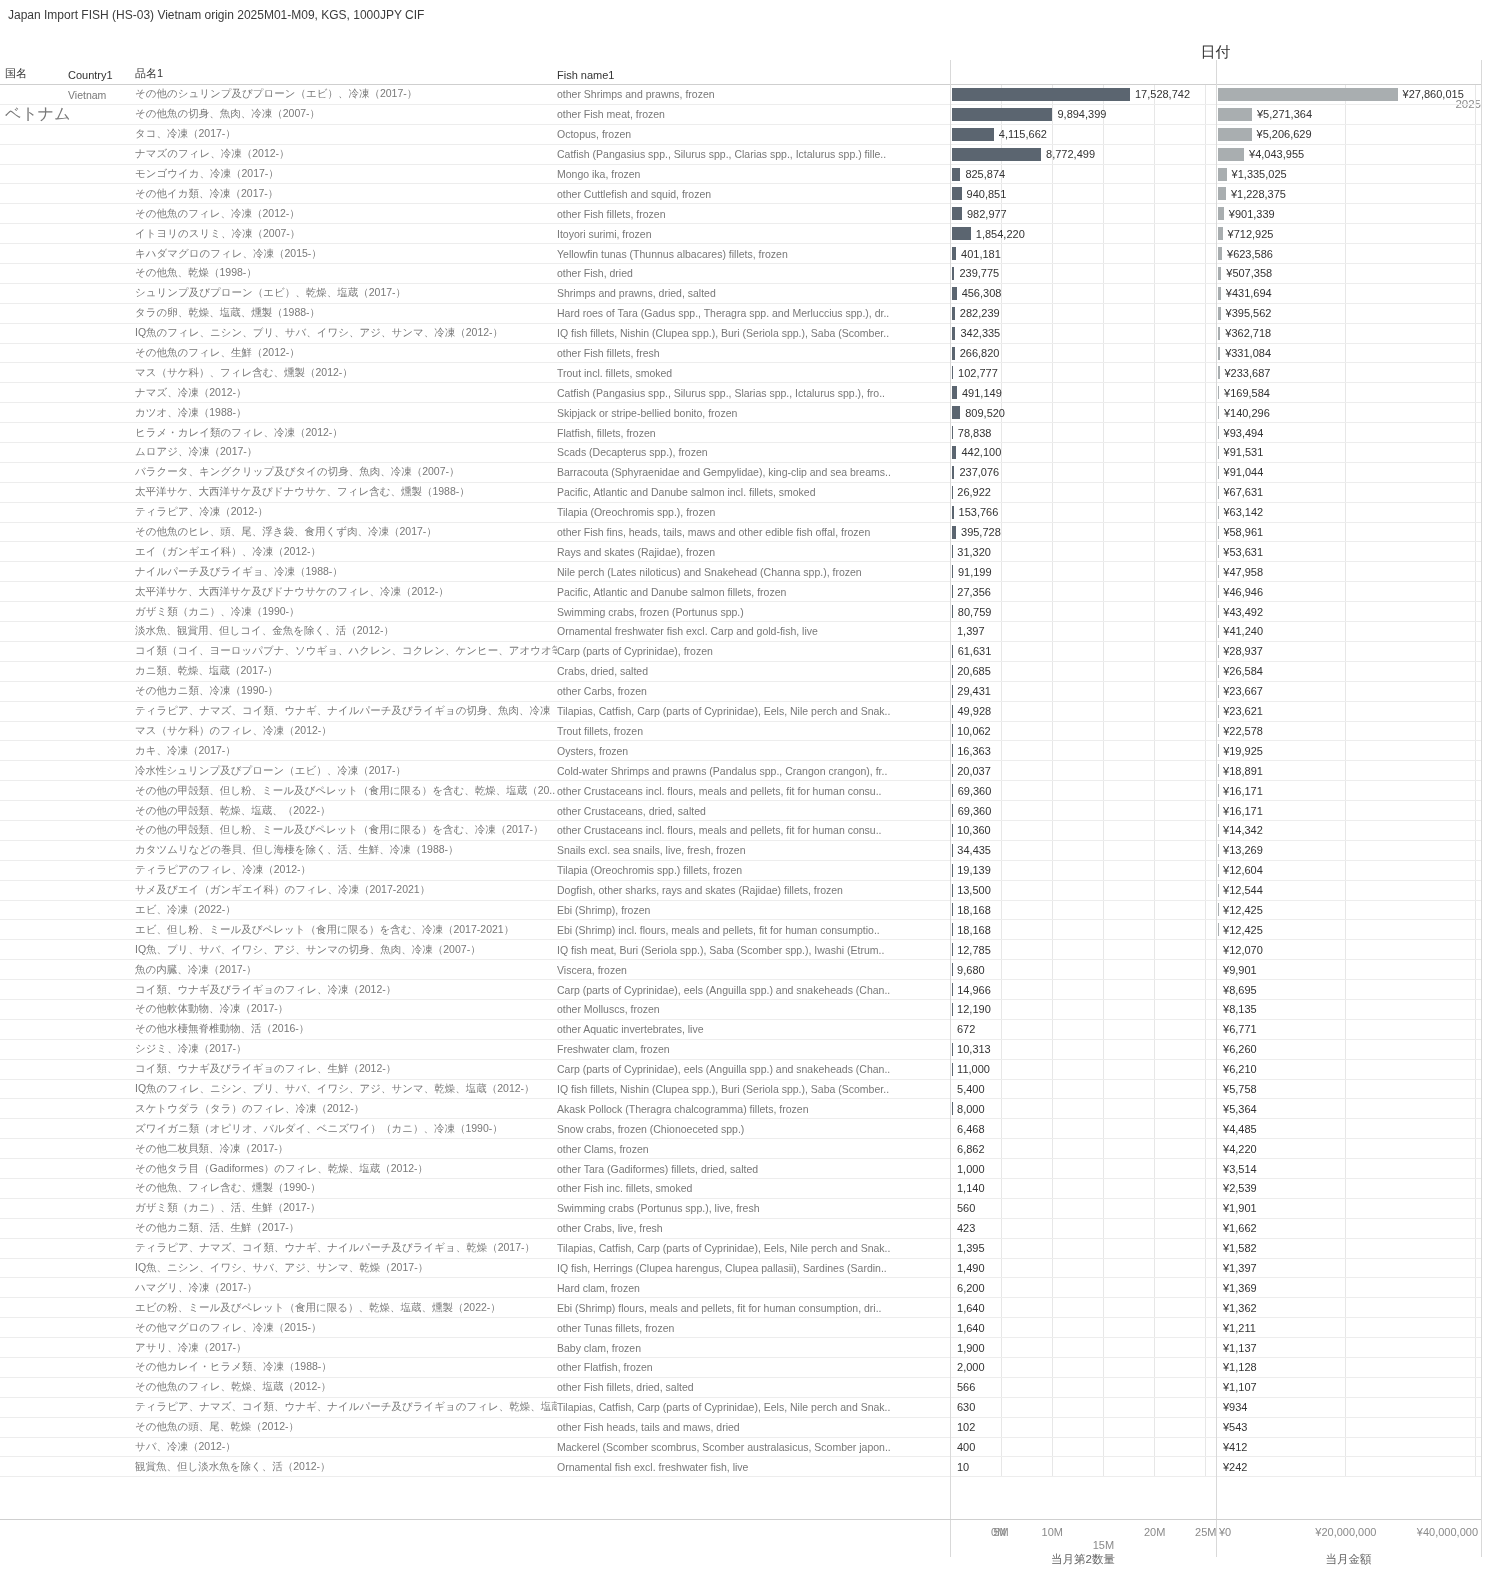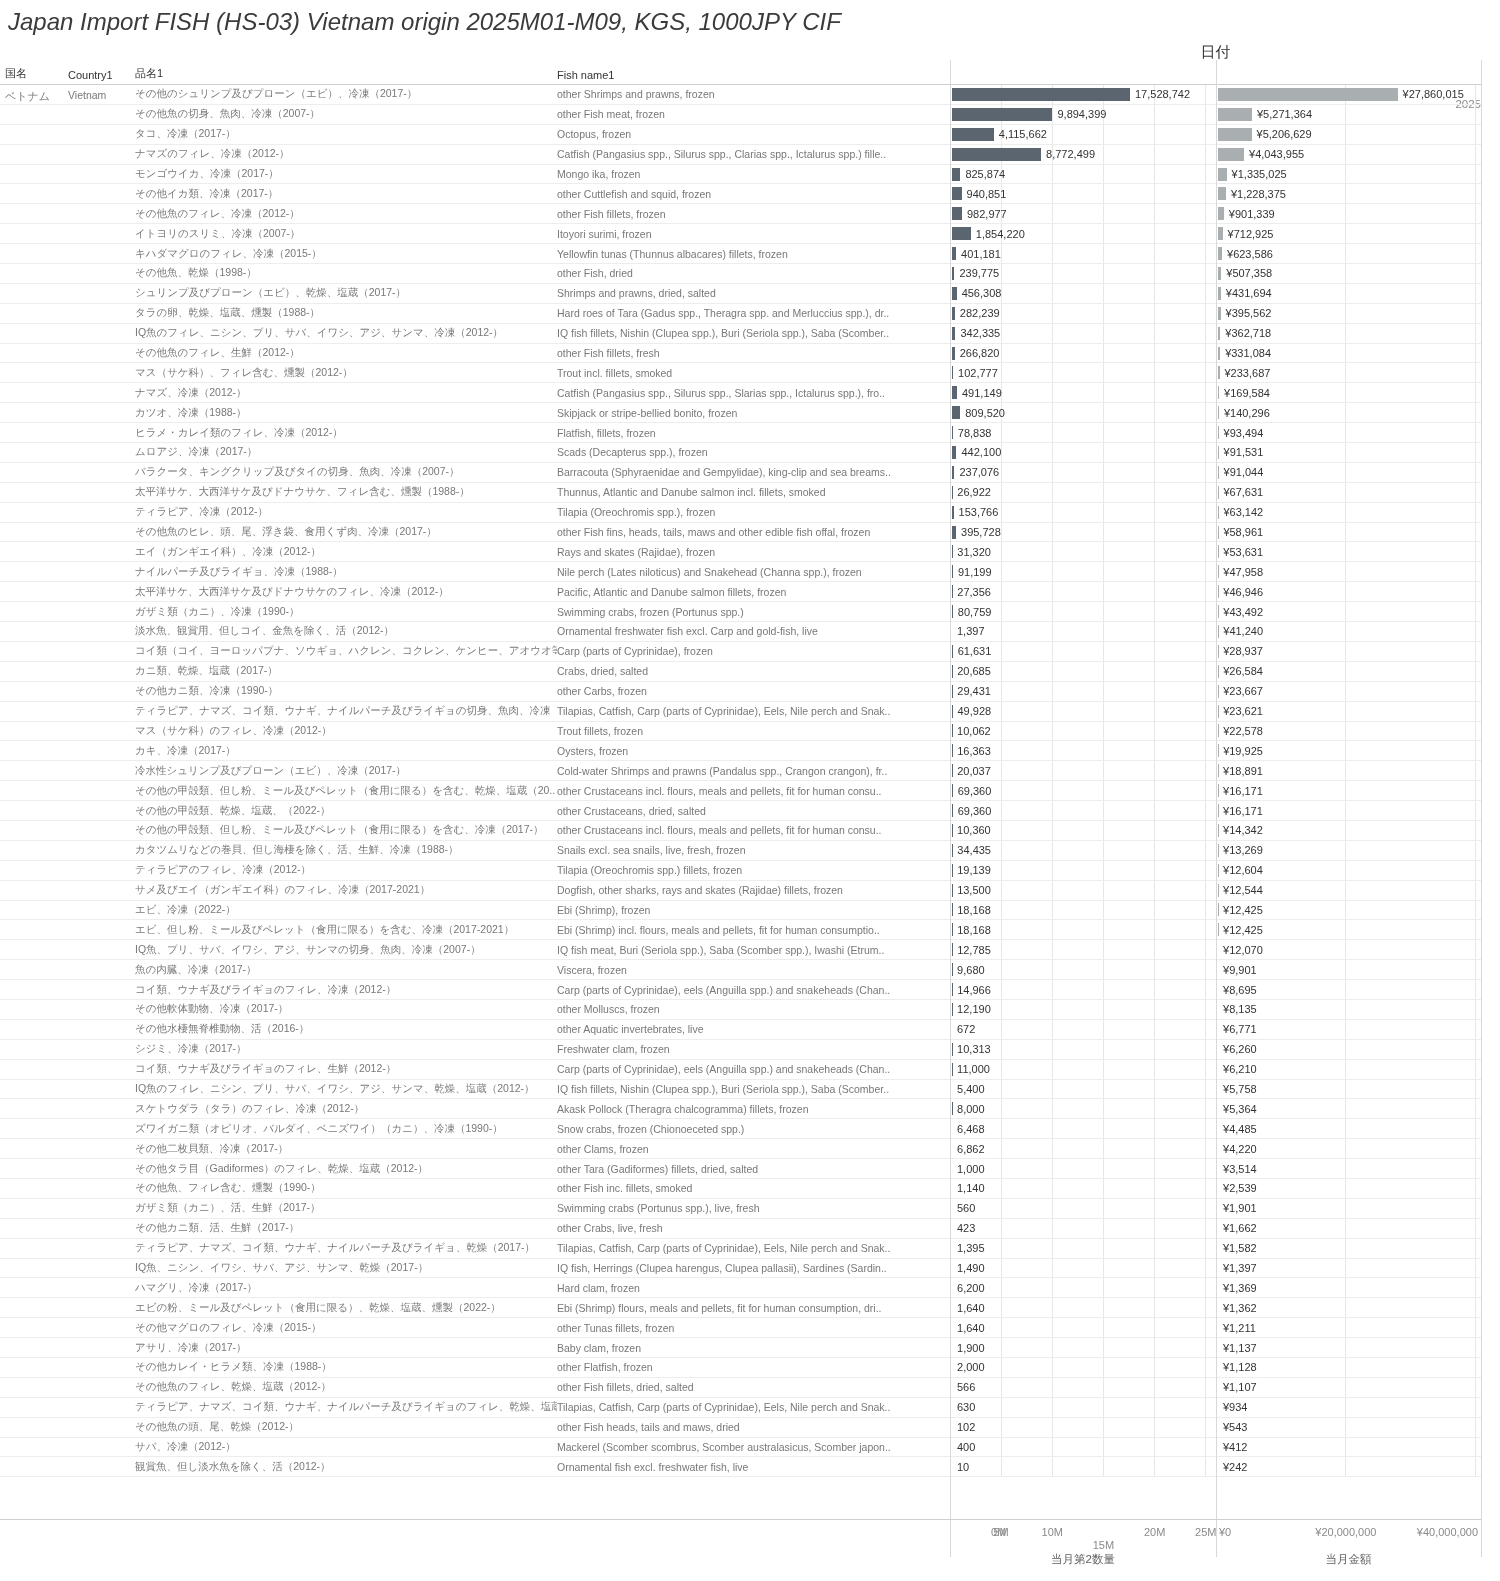--- a/index.html
+++ b/index.html
@@ -1,27 +1,27 @@
 <!DOCTYPE html>
 <html><head>
 <meta charset="utf-8">
 <style>
   html,body{margin:0;padding:0;background:#ffffff;}
   .page{position:relative;width:1500px;height:1581px;background:#fff;overflow:hidden;
         font-family:"Liberation Sans","DejaVu Sans",sans-serif;}
-  .title{position:absolute;left:8px;top:8px;font-size:24px;color:#3b3b3b;font-style:italic;}
+  .title{position:absolute;left:8px;top:8px;font-size:12px;color:#3b3b3b;}
   .hdr-date{position:absolute;left:950px;top:43px;width:531px;text-align:center;
             font-size:15px;color:#333;}
   .hdr-year{position:absolute;left:950px;top:62px;width:531px;text-align:right;
             font-size:11.5px;color:#8a8a8a;margin-top:36px;}
   .col-headers{position:absolute;left:0;top:62px;width:1481px;height:22px;
                border-bottom:1px solid #cfcfcf;}
   .col-headers .ch{position:absolute;bottom:3px;font-size:11px;color:#333;}
   .ch1{left:5px;} .ch2{left:68px;} .ch3{left:135px;} .ch4{left:557px;}
-  .country-jp{position:absolute;left:5px;top:89px;font-size:11px;color:#787878;font-family:Liberation Mono, monospace;}
+  .country-jp{position:absolute;left:5px;top:104px;font-size:16px;color:#787878;font-family:Liberation Mono, monospace;}
   .country-en{position:absolute;left:68px;top:89px;font-size:10.5px;color:#787878;}
 
   .body{position:absolute;left:0;top:85px;width:1481px;}
   .row{display:grid;grid-template-columns:63px 67px 422px 393px 266px 265px;
        height:19.9px;box-sizing:border-box;border-bottom:1px solid #ededed;
        padding-left:5px;align-items:center;}
   .cell{overflow:hidden;white-space:nowrap;font-size:10.5px;color:#787878;
         height:100%;display:flex;align-items:center;}
   .pane{position:relative;height:100%;display:flex;align-items:center;
         padding-left:2px;box-sizing:border-box;}
@@ -351,21 +351,21 @@
         </div>
         <div class="pane amt">
           <div class="bar" style="width: 0.223147%; background: rgb(169, 174, 176);"></div>
           <span class="val">¥91,044</span>
         </div>
       </div>
       <div class="row">
         <div class="cell"></div>
         <div class="cell"></div>
         <div class="cell">太平洋サケ、大西洋サケ及びドナウサケ、フィレ含む、燻製（1988-）</div>
-        <div class="cell">Thunnus, Atlantic and Danube salmon incl. fillets, smoked</div>
+        <div class="cell">Pacific, Atlantic and Danube salmon incl. fillets, smoked</div>
         <div class="pane qty">
           <div class="bar" style="width: 0.103546%; background: rgb(91, 101, 112);"></div>
           <span class="val">26,922</span>
         </div>
         <div class="pane amt">
           <div class="bar" style="width: 0.165762%; background: rgb(169, 174, 176);"></div>
           <span class="val">¥67,631</span>
         </div>
       </div>
       <div class="row">

